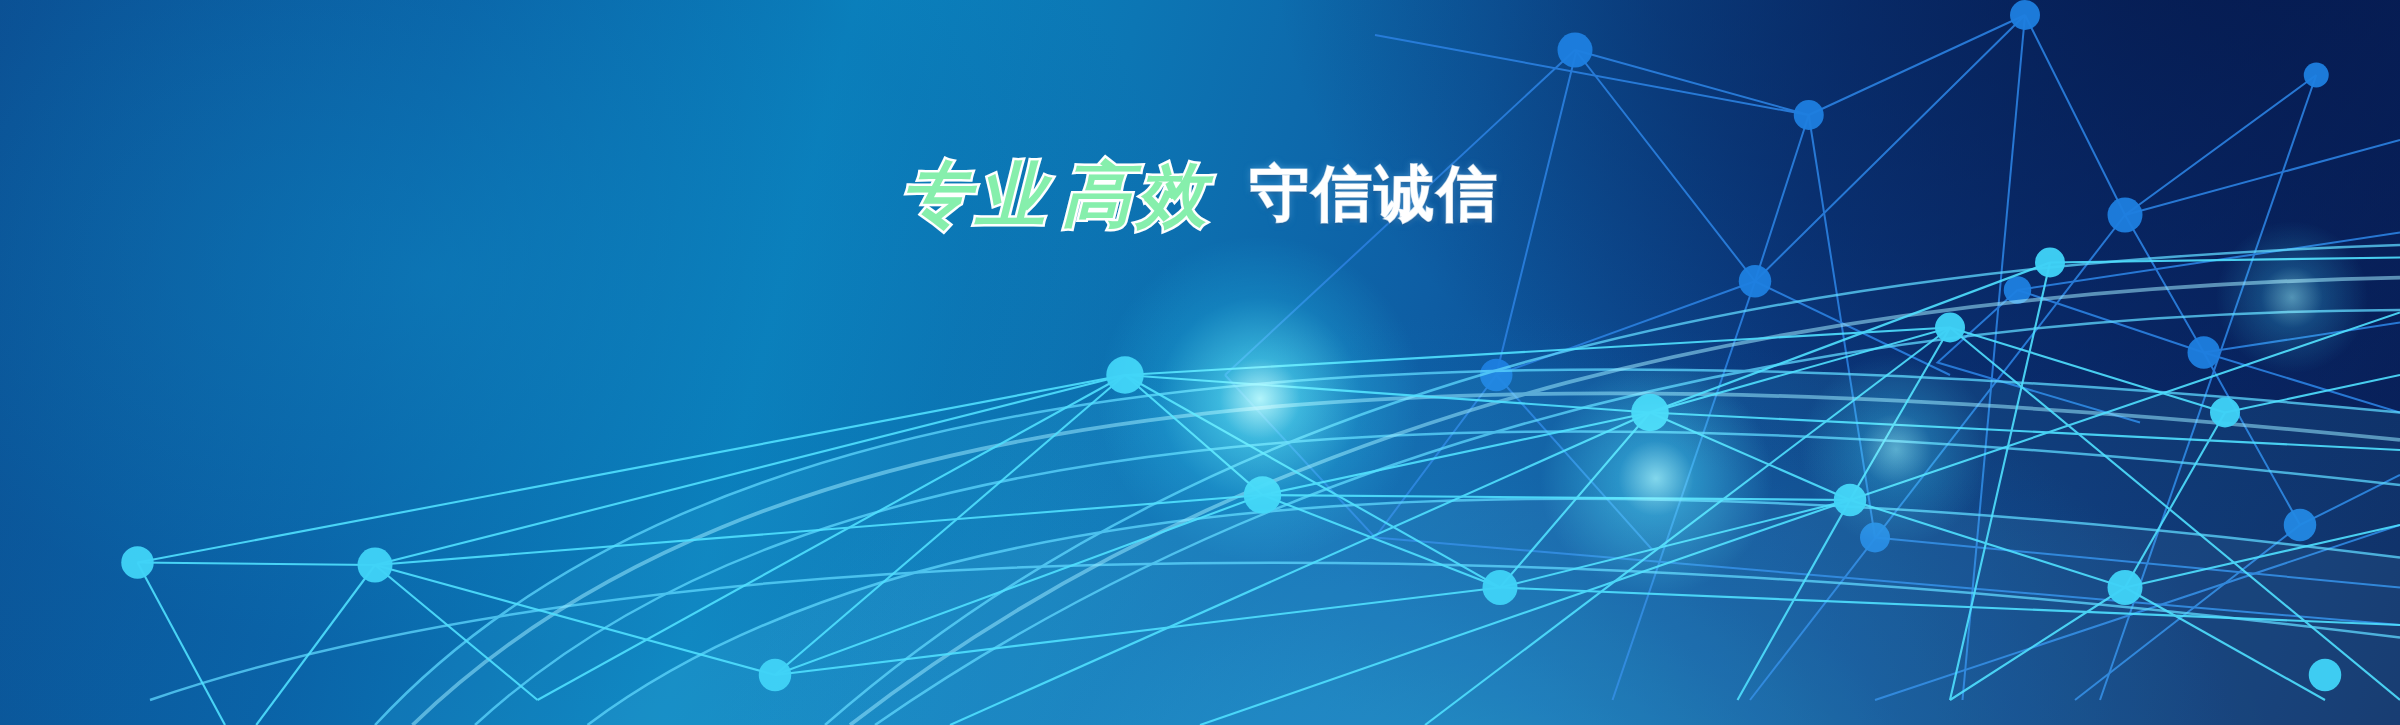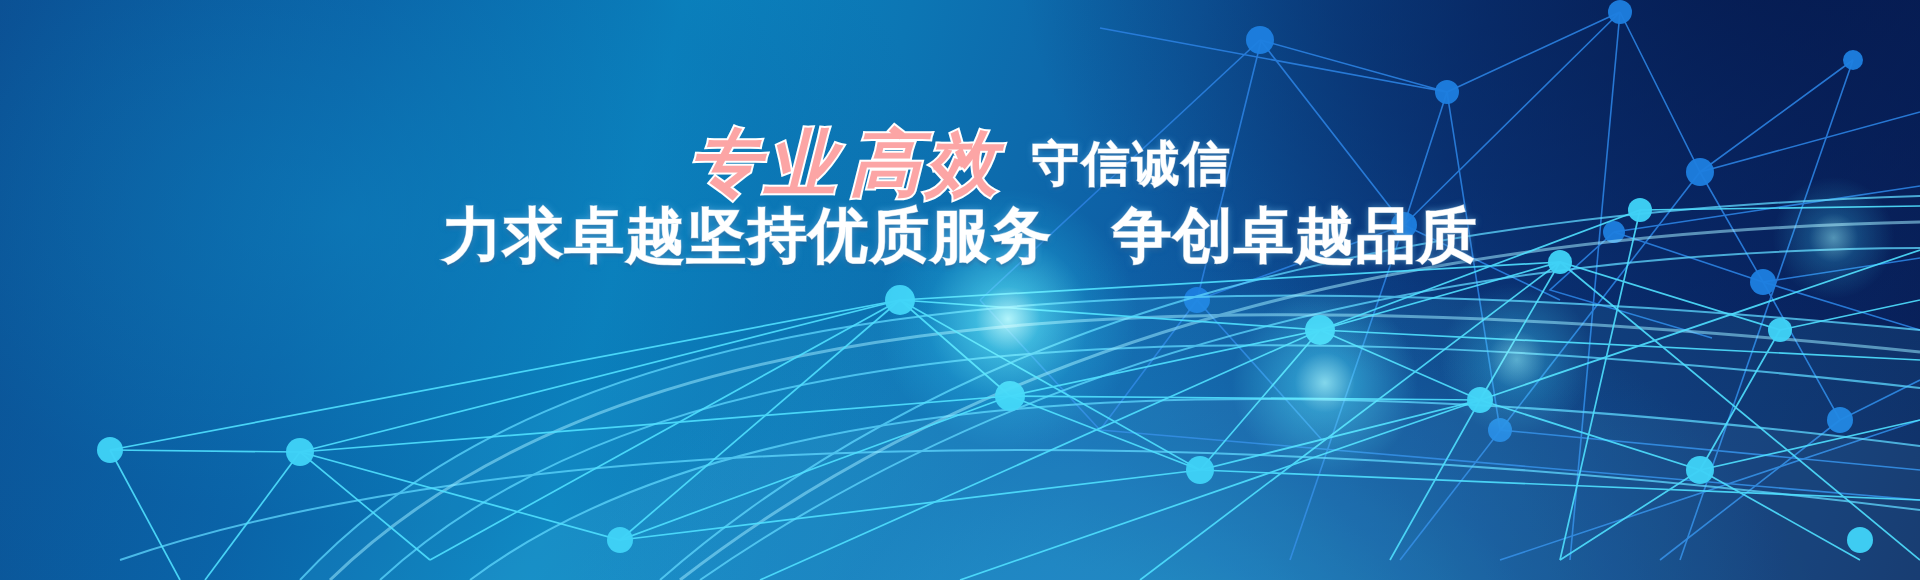--- a/index.html
+++ b/index.html
@@ -24,23 +24,23 @@
       radial-gradient(circle 120px at 79% 62%, rgba(130,235,255,0.60) 0%, rgba(50,195,250,0.26) 24%, rgba(0,0,0,0) 64%),
       radial-gradient(circle 95px at 95.5% 41%, rgba(140,238,255,0.55) 0%, rgba(55,200,250,0.22) 26%, rgba(0,0,0,0) 64%);
     mix-blend-mode:screen;
   }
   svg.layer{pointer-events:none;}
   #headline-block{
     position:absolute;left:0;top:128px;width:100%;text-align:center;
   }
   #line1{white-space:nowrap;line-height:1;}
   .cal{
-    font-size:72px;font-weight:700;font-style:italic;
-    font-family:Liberation Serif, serif;
-    color:#fca5a5;letter-spacing:4px;
+    font-size:56px;font-weight:700;font-style:italic;
+    font-family:Liberation Sans, sans-serif;
+    color:#86efac;letter-spacing:4px;
     -webkit-text-stroke:4px #ffffff; paint-order:stroke fill;
     text-shadow:0 0 2px rgba(255,255,255,.9);
     display:inline-block;vertical-align:middle;
   }
   .slogan-w{
     font-size:48px;font-weight:700;color:#ffffff;letter-spacing:2px;
     -webkit-text-stroke:1px rgba(255,255,255,.65);
     display:inline-block;vertical-align:middle;margin-left:26px;
     text-shadow:0 0 6px rgba(120,200,255,.55),0 2px 3px rgba(2,40,90,.55);
   }
@@ -181,20 +181,15 @@
 
   <div class="layer" id="bg-glow-c"></div>
 
   <div id="headline-block">
     <div id="line1">
       <span class="cal">专业</span>
       <span class="cal gap"></span>
       <span class="cal">高效</span>
       <span class="slogan-w">守信诚信</span>
     </div>
-    <div id="line2">
-      <span>力求卓越坚持优质服务</span>
-      <span class="sp"></span>
-      <span>争创卓越品质</span>
-    </div>
   </div>
 
 </div>
 
 </body></html>

